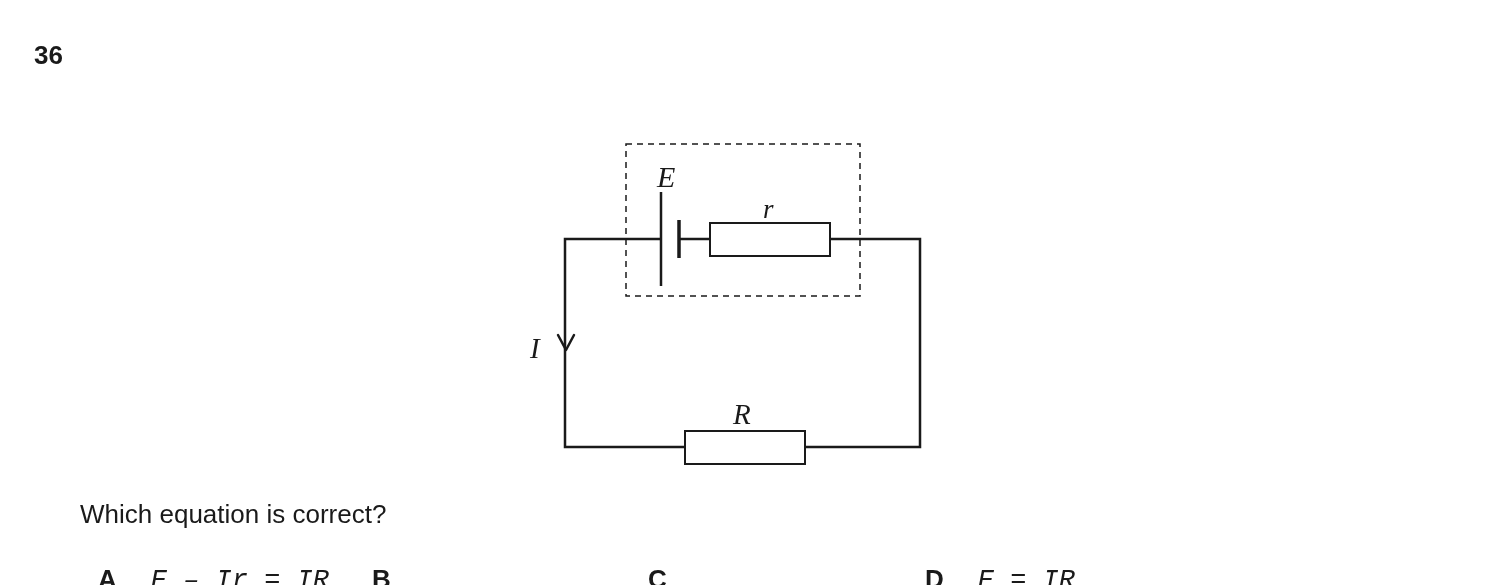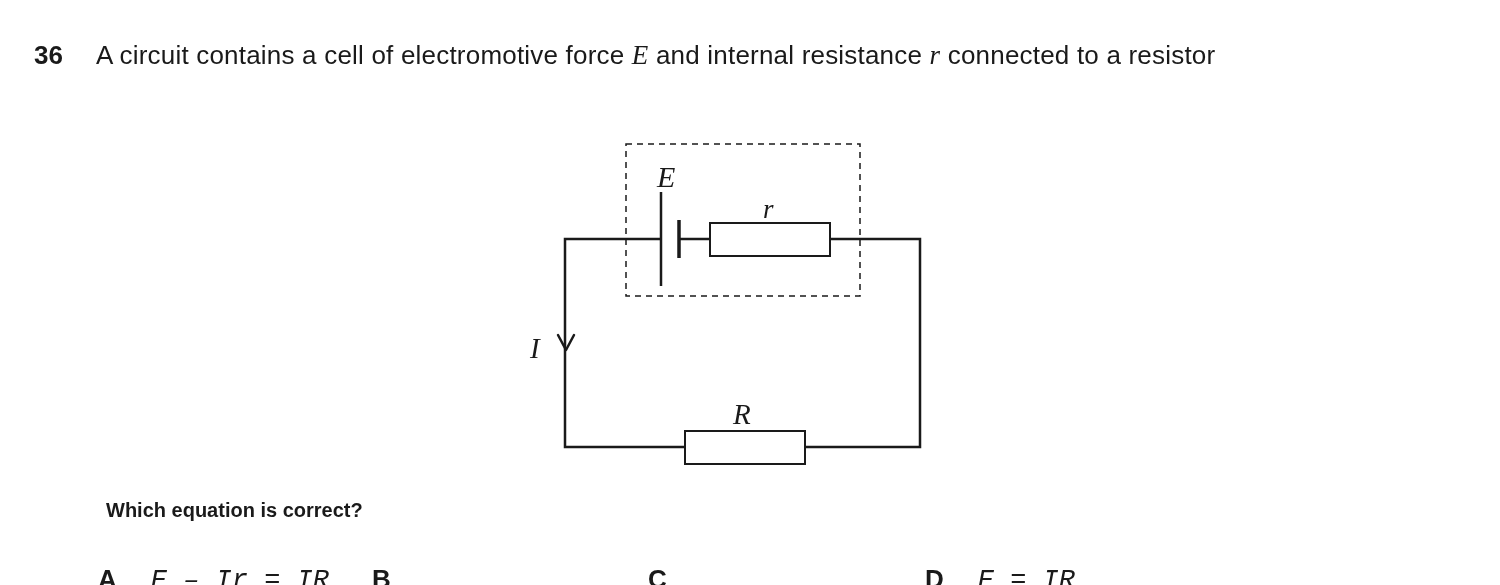--- a/index.html
+++ b/index.html
@@ -29,24 +29,23 @@
     font-size: 26px;
     white-space: nowrap;
     letter-spacing: 0.2px;
   }
   .var {
     font-family: "Liberation Serif", serif;
     font-style: italic;
     font-size: 27px;
   }
   .prompt {
-    left: 106px;
+    left: 80px;
     top: 471px;
-    font-size: 20px;
-    font-weight: bold;
+    font-size: 26px;
   }
   .option {
     top: 536px;
     display: inline-flex;
     align-items: baseline;
     gap: 34px;
   }
   .opt-letter {
     font-size: 26px;
     font-weight: bold;
@@ -69,21 +68,20 @@
     fill: #1a1a1a;
   }
 </style>
 </head>
 <body>
 
 <div id="page">
 
   <div class="abs qnum">36</div>
 
-  <div class="abs qline" style="top:12px"><span>A circuit contains a cell of electromotive force </span><span class="var">E</span><span> and internal resistance </span><span class="var">r</span><span> connected to a resistor</span></div>
 
 
   <svg id="circuit" width="1500" height="585" viewBox="0 0 1500 585">
 
     <rect x="626" y="116" width="234" height="152" fill="none" stroke="#1a1a1a" stroke-width="1.5" stroke-dasharray="6 5"></rect>
 
     <path d="M660,211 H565 V419 H685 M805,419 H920 V211 H830 M679,211 H710" fill="none" stroke="#1a1a1a" stroke-width="2.5"></path>
 
     <line x1="661" y1="164" x2="661" y2="258" stroke="#1a1a1a" stroke-width="2.5"></line>
     <line x1="679" y1="192" x2="679" y2="230" stroke="#1a1a1a" stroke-width="3.5"></line>

